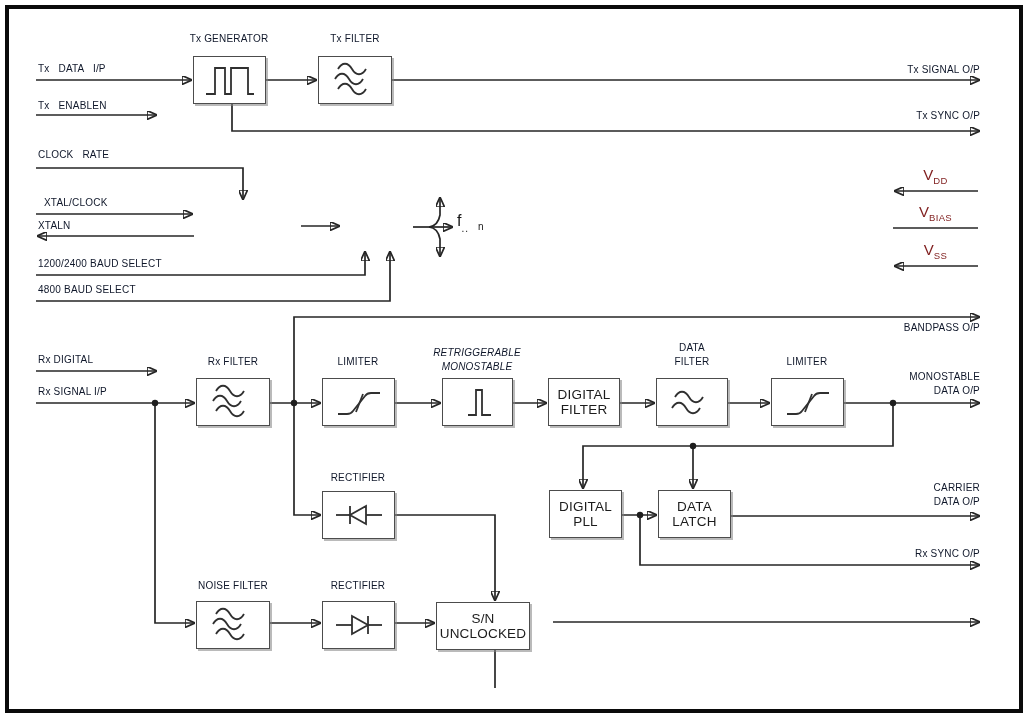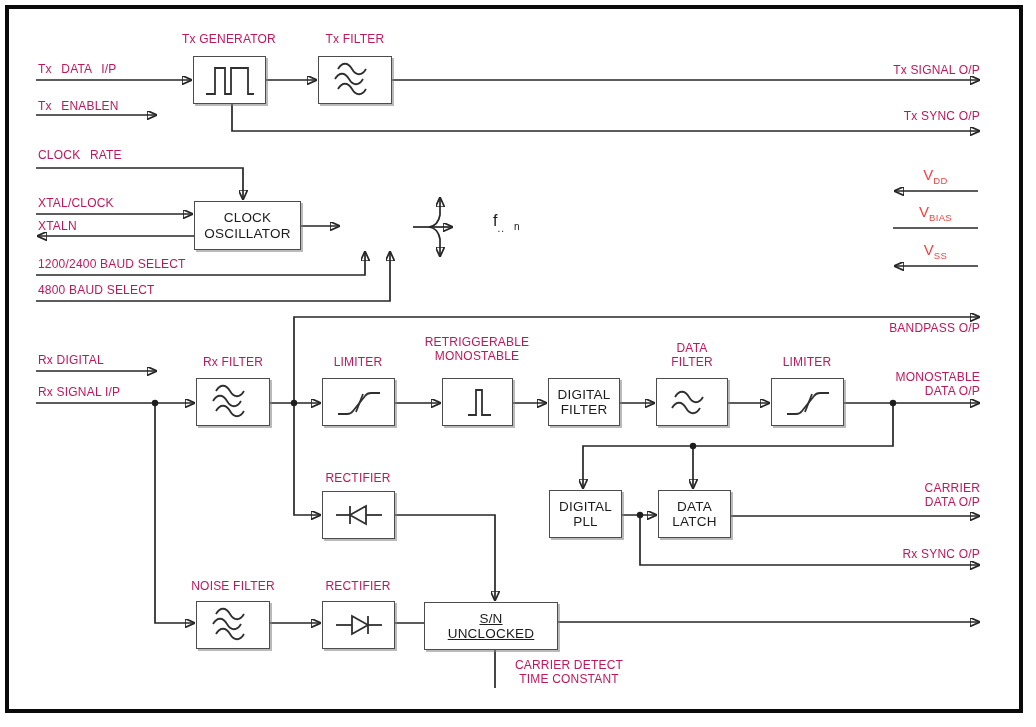--- a/index.html
+++ b/index.html
@@ -11,26 +11,26 @@
   svg.wires{position:absolute;left:0;top:0;width:1036px;height:727px;z-index:1;}
   svg.wires path{stroke:#262626;stroke-width:1.7;fill:none;}
   svg.wires circle{fill:#1e1e1e;stroke:none;}
   .block{position:absolute;z-index:2;background:#ffffff;border:1.6px solid #4c4c4c;
          box-sizing:border-box;box-shadow:2px 2px 0 rgba(130,130,130,.55);
          display:flex;align-items:center;justify-content:center;}
   .block.text{flex-direction:column;font-size:13.5px;line-height:15.5px;
               letter-spacing:.2px;color:#1c1c1c;text-align:center;}
   .block svg{display:block;}
   .block svg path{stroke:#303030;stroke-width:1.8;fill:none;}
-  .lbl{position:absolute;z-index:3;font-size:12px;letter-spacing:.2px;
-       line-height:14px;white-space:nowrap;color:#be185d;}
+  .lbl{position:absolute;z-index:3;font-size:10px;letter-spacing:.2px;
+       line-height:14px;white-space:nowrap;color:#0f172a;}
   .lbl.c{text-align:center;}
   .lbl.r{text-align:right;}
   .lbl.wide{word-spacing:6px;}
-  .pwr{position:absolute;z-index:3;width:85px;text-align:center;font-size:15px;color:#ef4444;}
+  .pwr{position:absolute;z-index:3;width:85px;text-align:center;font-size:15px;color:#7f1d1d;}
   .pwr sub{font-size:9.5px;letter-spacing:.3px;}
   .fout{position:absolute;z-index:3;font-size:16px;color:#161616;}
   .fout .dots{font-size:10px;vertical-align:-6px;letter-spacing:1px;}
   .fout .fn{font-size:10px;vertical-align:-4px;margin-left:9px;}
 </style>
 </head>
 <body>
 
 <div class="page">
   <div class="frame"></div>
@@ -97,24 +97,20 @@
       <path d="M5,34 H14 V8 H24 V34 H30 V8 H47 V34 H53"></path>
     </svg>
   </div>
   <div class="block" style="left:318px;top:56px;width:74px;height:48px;">
     <svg width="50" height="40" viewBox="0 0 50 40">
       <path d="M8,9 c4,-7 10,-7 14,0 c4,7 10,7 14,0"></path>
       <path d="M5,19 c4,-7 10,-7 14,0 c4,7 10,7 14,0"></path>
       <path d="M8,29 c4,-7 10,-7 14,0 c4,7 10,7 14,0"></path>
     </svg>
   </div>
-  <div class="block text" style="left:194px;top:201px;width:107px;height:49px;">
-    <span>CLOCK</span>
-    <span>OSCILLATOR</span>
-  </div>
   <div class="block" style="left:196px;top:378px;width:74px;height:48px;">
     <svg width="50" height="40" viewBox="0 0 50 40">
       <path d="M8,9 c4,-7 10,-7 14,0 c4,7 10,7 14,0"></path>
       <path d="M5,19 c4,-7 10,-7 14,0 c4,7 10,7 14,0"></path>
       <path d="M8,29 c4,-7 10,-7 14,0 c4,7 10,7 14,0"></path>
     </svg>
   </div>
   <div class="block" style="left:322px;top:378px;width:73px;height:48px;">
     <svg width="54" height="40" viewBox="0 0 54 40">
       <path d="M6,32 H15 Q19,32 21,29 L33,14 Q35,11 39,11 H48"></path>
@@ -166,67 +162,63 @@
     </svg>
   </div>
   <div class="block" style="left:322px;top:601px;width:73px;height:48px;">
     <svg width="56" height="40" viewBox="0 0 56 40">
       <path d="M5,20 H21"></path>
         <path d="M21,11 L37,20 L21,29 Z"></path>
         <path d="M37,11 V29"></path>
         <path d="M37,20 H51"></path>
     </svg>
   </div>
-  <div class="block text" style="left:424px;top:602px;width:134px;height:48px;text-decoration:underline;">
+  <div class="block text" style="left:436px;top:602px;width:94px;height:48px;">
     <span>S/N</span>
     <span>UNCLOCKED</span>
   </div>
 
   <div class="lbl c" style="left:159px;top:32px;width:140px;">Tx GENERATOR</div>
   <div class="lbl c" style="left:285px;top:32px;width:140px;">Tx FILTER</div>
   <div class="lbl c" style="left:163px;top:355px;width:140px;">Rx FILTER</div>
   <div class="lbl c" style="left:288px;top:355px;width:140px;">LIMITER</div>
-  <div class="lbl c" style="left:407px;top:335px;width:140px;">
+  <div class="lbl c" style="left:407px;top:346px;width:140px;font-style:italic;">
     <span style="display:block">RETRIGGERABLE</span>
     <span style="display:block">MONOSTABLE</span>
   </div>
   <div class="lbl c" style="left:622px;top:341px;width:140px;">
     <span style="display:block">DATA</span>
     <span style="display:block">FILTER</span>
   </div>
   <div class="lbl c" style="left:737px;top:355px;width:140px;">LIMITER</div>
   <div class="lbl c" style="left:288px;top:471px;width:140px;">RECTIFIER</div>
   <div class="lbl c" style="left:163px;top:579px;width:140px;">NOISE FILTER</div>
   <div class="lbl c" style="left:288px;top:579px;width:140px;">RECTIFIER</div>
 
   <div class="lbl wide" style="left:38px;top:62px;">Tx DATA I/P</div>
   <div class="lbl wide" style="left:38px;top:99px;">Tx ENABLEN</div>
   <div class="lbl wide" style="left:38px;top:148px;">CLOCK RATE</div>
-  <div class="lbl" style="left:38px;top:196px;">XTAL/CLOCK</div>
+  <div class="lbl" style="left:44px;top:196px;">XTAL/CLOCK</div>
   <div class="lbl" style="left:38px;top:219px;">XTALN</div>
   <div class="lbl" style="left:38px;top:257px;">1200/2400 BAUD SELECT</div>
   <div class="lbl" style="left:38px;top:283px;">4800 BAUD SELECT</div>
   <div class="lbl" style="left:38px;top:353px;">Rx DIGITAL</div>
   <div class="lbl" style="left:38px;top:385px;">Rx SIGNAL I/P</div>
 
   <div class="lbl r" style="right:56px;top:63px;width:200px;">Tx SIGNAL O/P</div>
   <div class="lbl r" style="right:56px;top:109px;width:200px;">Tx SYNC O/P</div>
   <div class="lbl r" style="right:56px;top:321px;width:200px;">BANDPASS O/P</div>
   <div class="lbl r" style="right:56px;top:370px;width:200px;">
     <span style="display:block">MONOSTABLE</span>
     <span style="display:block">DATA O/P</span>
   </div>
   <div class="lbl r" style="right:56px;top:481px;width:200px;">
     <span style="display:block">CARRIER</span>
     <span style="display:block">DATA O/P</span>
   </div>
   <div class="lbl r" style="right:56px;top:547px;width:200px;">Rx SYNC O/P</div>
-  <div class="lbl c" style="left:501px;top:658px;width:136px;">
-    <span style="display:block">CARRIER DETECT</span>
-    <span style="display:block">TIME CONSTANT</span>
-  </div>
 
   <div class="pwr" style="left:893px;top:166px;"><span>V</span><sub>DD</sub></div>
   <div class="pwr" style="left:893px;top:203px;"><span>V</span><sub>BIAS</sub></div>
   <div class="pwr" style="left:893px;top:241px;"><span>V</span><sub>SS</sub></div>
 
-  <div class="fout" style="left:457px;top:212px;margin-left:36px;"><span>f</span><span class="dots">..</span><span class="fn">n</span></div>
+  <div class="fout" style="left:457px;top:212px;"><span>f</span><span class="dots">..</span><span class="fn">n</span></div>
 </div>
 
 </body></html>

